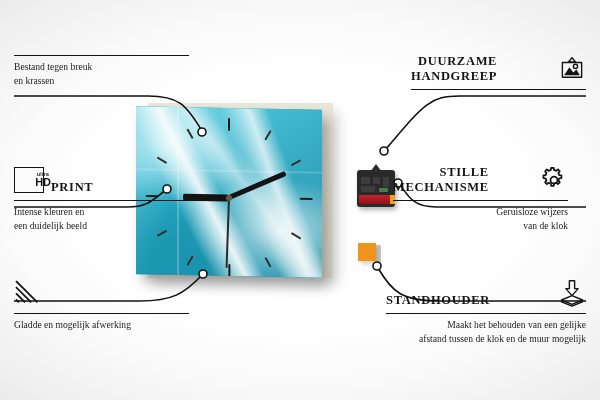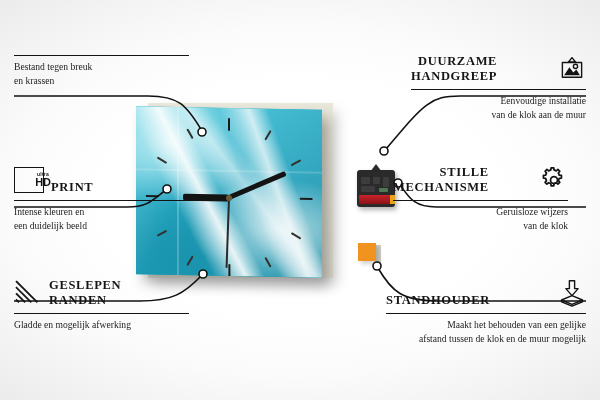--- a/index.html
+++ b/index.html
@@ -365,24 +365,20 @@
   <div class="feature left" style="left:14px; top:276px;">
     <div class="feat-head">
       <span class="feat-icon">
         <svg viewBox="0 0 32 32" fill="none" stroke="currentColor" stroke-width="2" stroke-linecap="square">
           <path d="M3 3 L26 26"></path>
           <path d="M3 10 L19 26"></path>
           <path d="M3 17 L12 26"></path>
           <path d="M3 24 L5 26"></path>
         </svg>
       </span>
-      <span class="feat-title">
-        <span>GESLEPEN</span><br>
-        <span>RANDEN</span>
-      </span>
     </div>
     <div class="feat-rule"></div>
     <div class="feat-desc">
       <span>Gladde en mogelijk afwerking</span>
     </div>
   </div>
 
   <div class="feature right" style="left:411px; top:52px;">
     <div class="feat-head">
       <span class="feat-title">
@@ -392,24 +388,20 @@
       <span class="feat-icon">
         <svg viewBox="0 0 32 32" fill="none" stroke="currentColor" stroke-width="1.6" stroke-linejoin="round">
           <path d="M16 3 L12 8 L20 8 Z"></path>
           <rect x="5" y="8.5" width="22" height="17"></rect>
           <path d="M7 23 L13 14 L17.5 20 L21 16.5 L25 23 Z" fill="currentColor" stroke="none"></path>
           <circle cx="20" cy="13" r="2.4"></circle>
         </svg>
       </span>
     </div>
     <div class="feat-rule"></div>
-    <div class="feat-desc">
-      <span>Eenvoudige installatie</span><br>
-      <span>van de klok aan de muur</span>
-    </div>
   </div>
 
   <div class="feature right" style="left:393px; top:163px;">
     <div class="feat-head">
       <span class="feat-title">
         <span>STILLE</span><br>
         <span>MECHANISME</span>
       </span>
       <span class="feat-icon">
         <svg viewBox="0 0 32 32" fill="none" stroke="currentColor" stroke-width="2" stroke-linejoin="round">

